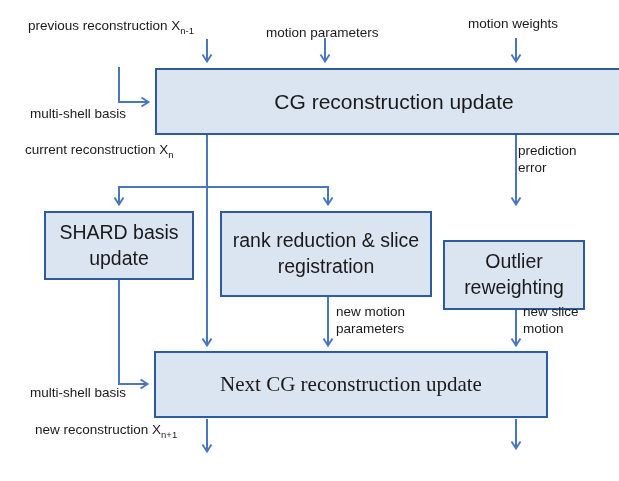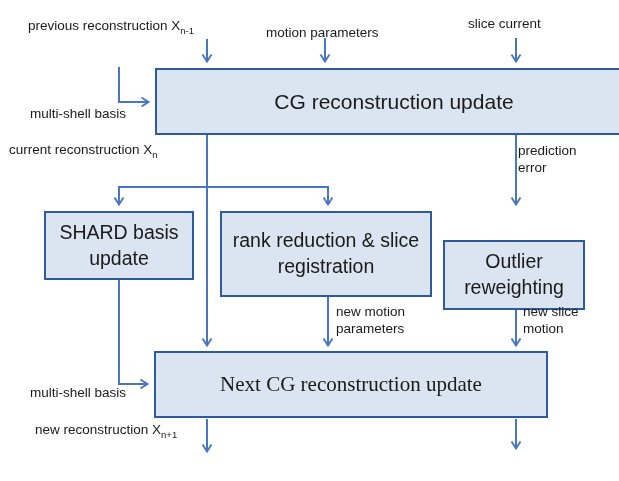--- a/index.html
+++ b/index.html
@@ -57,25 +57,25 @@
   <div class="box box-md" style="left:220px;top:211px;width:212px;height:86px;">rank reduction &amp; slice registration</div>
 
   <div class="box box-md" style="left:443px;top:211px;width:142px;height:70px;margin-top:29px;">Outlier reweighting</div>
 
   <div class="box box-lg" style="left:154px;top:351px;width:394px;height:67px;font-family:Liberation Serif, serif;">Next CG reconstruction update</div>
 
   <div class="lbl" style="left:28px;top:17px;"><span>previous reconstruction X</span><sub>n-1</sub></div>
 
   <div class="lbl" style="left:266px;top:24px;">motion parameters</div>
 
-  <div class="lbl" style="left:468px;top:15px;">slice current</div>
+  <div class="lbl" style="left:468px;top:15px;">motion weights</div>
 
   <div class="lbl" style="left:30px;top:105px;">multi-shell basis</div>
 
-  <div class="lbl" style="left:9px;top:141px;"><span>current reconstruction X</span><sub>n</sub></div>
+  <div class="lbl" style="left:25px;top:141px;"><span>current reconstruction X</span><sub>n</sub></div>
 
   <div class="lbl wrap" style="left:518px;top:142px;width:85px;">prediction error</div>
 
   <div class="lbl wrap" style="left:336px;top:303px;width:95px;">new motion parameters</div>
 
   <div class="lbl wrap" style="left:523px;top:303px;width:75px;">new slice motion</div>
 
   <div class="lbl" style="left:30px;top:384px;">multi-shell basis</div>
 
   <div class="lbl" style="left:35px;top:421px;"><span>new reconstruction X</span><sub>n+1</sub></div>

